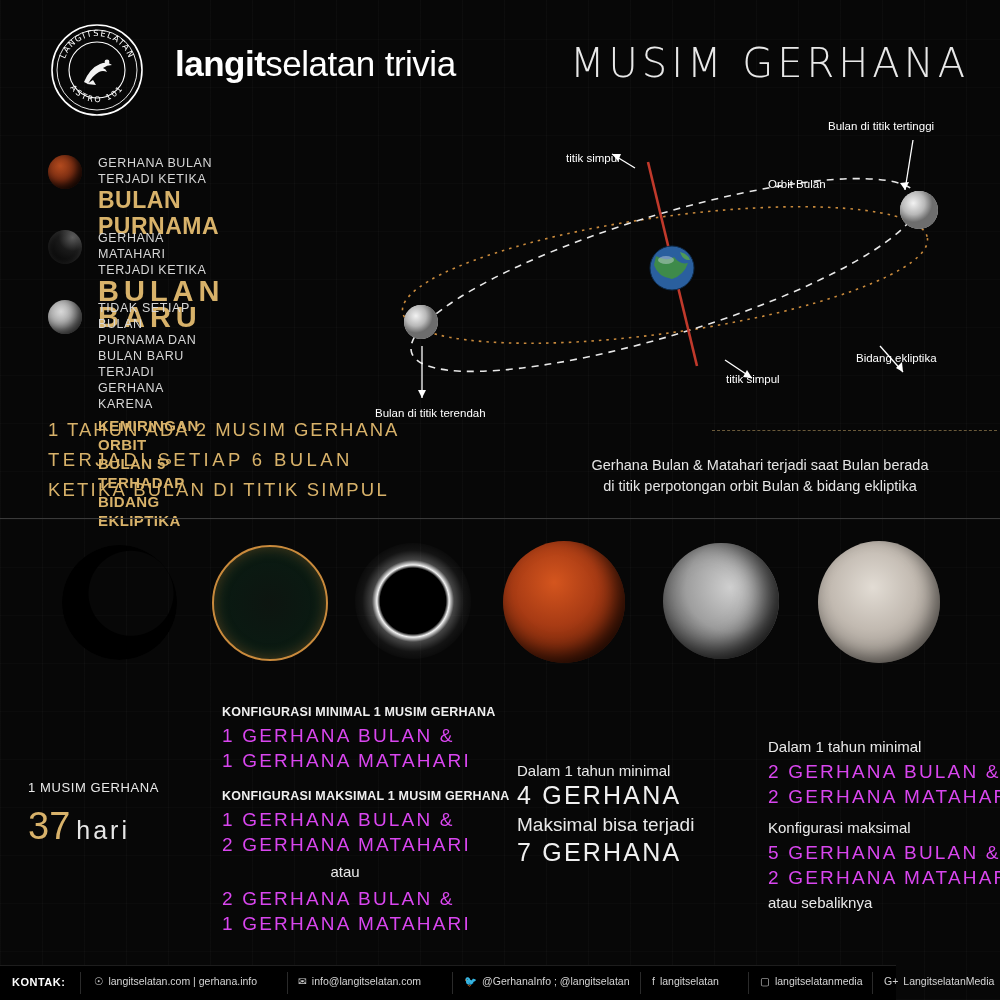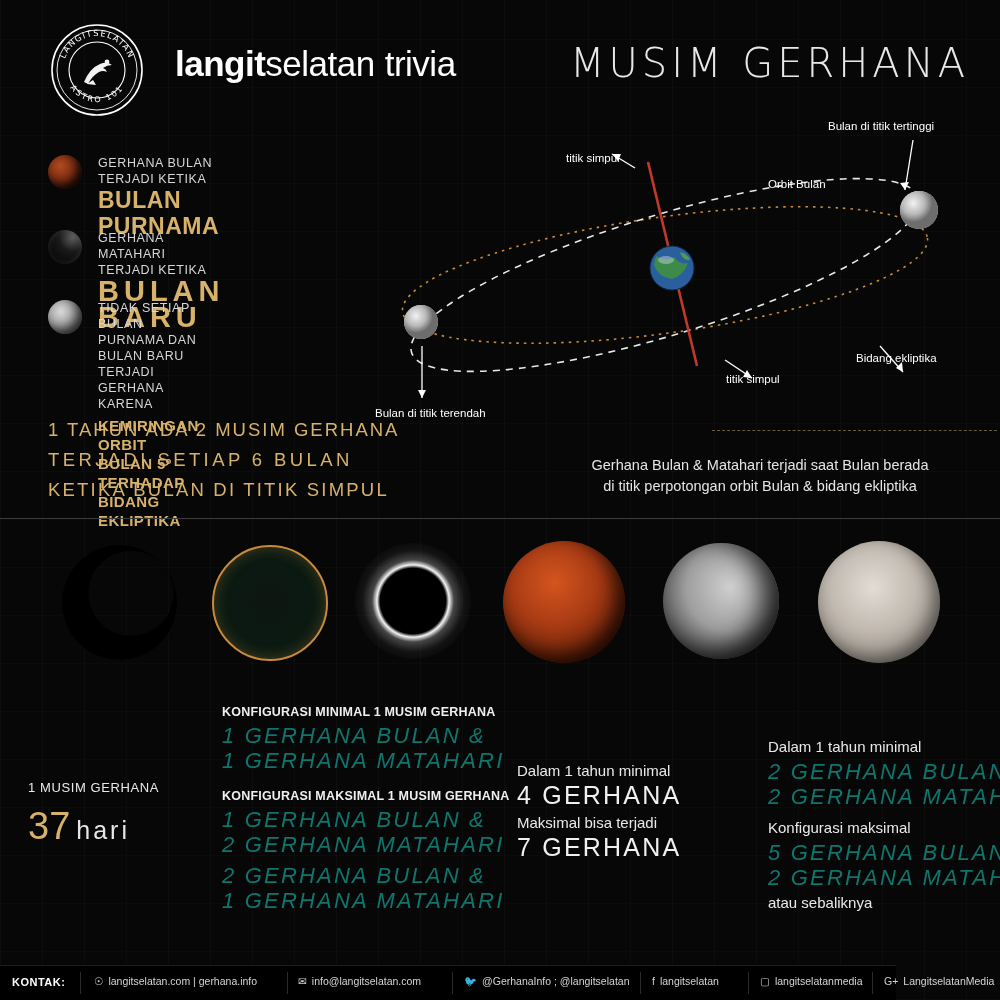--- a/index.html
+++ b/index.html
@@ -50,21 +50,21 @@
   .hrdash{position:absolute;height:0;border-top:1px dashed #6a5a3a;}
   .hrsolid{position:absolute;height:0;border-top:1px solid #4a4a4a;}
 
   
   #photorow{position:absolute;left:0;top:535px;width:1000px;height:140px;}
   .ph{position:absolute;border-radius:50%;}
 
   
   .sm-white{font-size:13px;color:#e9e9e9;letter-spacing:0.6px;}
   .hdr-white{font-size:12.5px;color:#efefef;letter-spacing:0.2px;font-weight:bold;}
-  .gold-line{font-size:22px;color:#0f766e;letter-spacing:2.2px;line-height:25px;white-space:nowrap;font-style:italic;}
+  .gold-line{font-size:19px;color:#d946ef;letter-spacing:2.2px;line-height:25px;white-space:nowrap;}
   .wht-line{font-size:19px;color:#f0f0f0;letter-spacing:2.2px;line-height:25px;white-space:nowrap;}
 
   #c1{position:absolute;left:28px;top:780px;}
   #c2{position:absolute;left:222px;top:705px;}
   #c3{position:absolute;left:517px;top:762px;}
   #c4{position:absolute;left:768px;top:738px;}
 
   #days{font-size:38px;color:#d8b26a;letter-spacing:0px;}
   #days .hari{font-size:25px;color:#e6e6e6;letter-spacing:3px;margin-left:6px;}
 
@@ -231,28 +231,29 @@
     </div>
   </div>
 
   <div id="c2">
     <div class="hdr-white">KONFIGURASI MINIMAL 1 MUSIM GERHANA</div>
     <div class="gold-line" style="margin-top:4px;">1 GERHANA  BULAN &amp;</div>
     <div class="gold-line">1 GERHANA MATAHARI</div>
     <div class="hdr-white" style="margin-top:16px;">KONFIGURASI MAKSIMAL 1 MUSIM GERHANA</div>
     <div class="gold-line" style="margin-top:4px;">1 GERHANA  BULAN &amp;</div>
     <div class="gold-line">2 GERHANA MATAHARI</div>
+    <div class="sm-white" style="text-align:center;width:246px;margin-top:6px;font-size:15px;letter-spacing:0;">atau</div>
     <div class="gold-line" style="margin-top:6px;">2 GERHANA  BULAN &amp;</div>
     <div class="gold-line">1 GERHANA MATAHARI</div>
   </div>
 
   <div id="c3">
     <div class="sm-white" style="font-size:15px;letter-spacing:0;">Dalam 1 tahun minimal</div>
     <div class="wht-line" style="font-size:25px;margin-top:4px;">4 GERHANA</div>
-    <div class="sm-white" style="font-size:15px;letter-spacing:0;margin-top:6px;">Maksimal bisa terjadi</div>
+    <div class="sm-white" style="font-size:19px;letter-spacing:0;margin-top:6px;">Maksimal bisa terjadi</div>
     <div class="wht-line" style="font-size:25px;margin-top:4px;">7 GERHANA</div>
   </div>
 
   <div id="c4">
     <div class="sm-white" style="font-size:15px;letter-spacing:0;">Dalam 1 tahun minimal</div>
     <div class="gold-line" style="margin-top:4px;">2 GERHANA  BULAN &amp;</div>
     <div class="gold-line">2 GERHANA MATAHARI</div>
     <div class="sm-white" style="font-size:15px;letter-spacing:0;margin-top:10px;">Konfigurasi maksimal</div>
     <div class="gold-line" style="margin-top:4px;">5 GERHANA  BULAN &amp;</div>
     <div class="gold-line">2 GERHANA MATAHARI</div>

